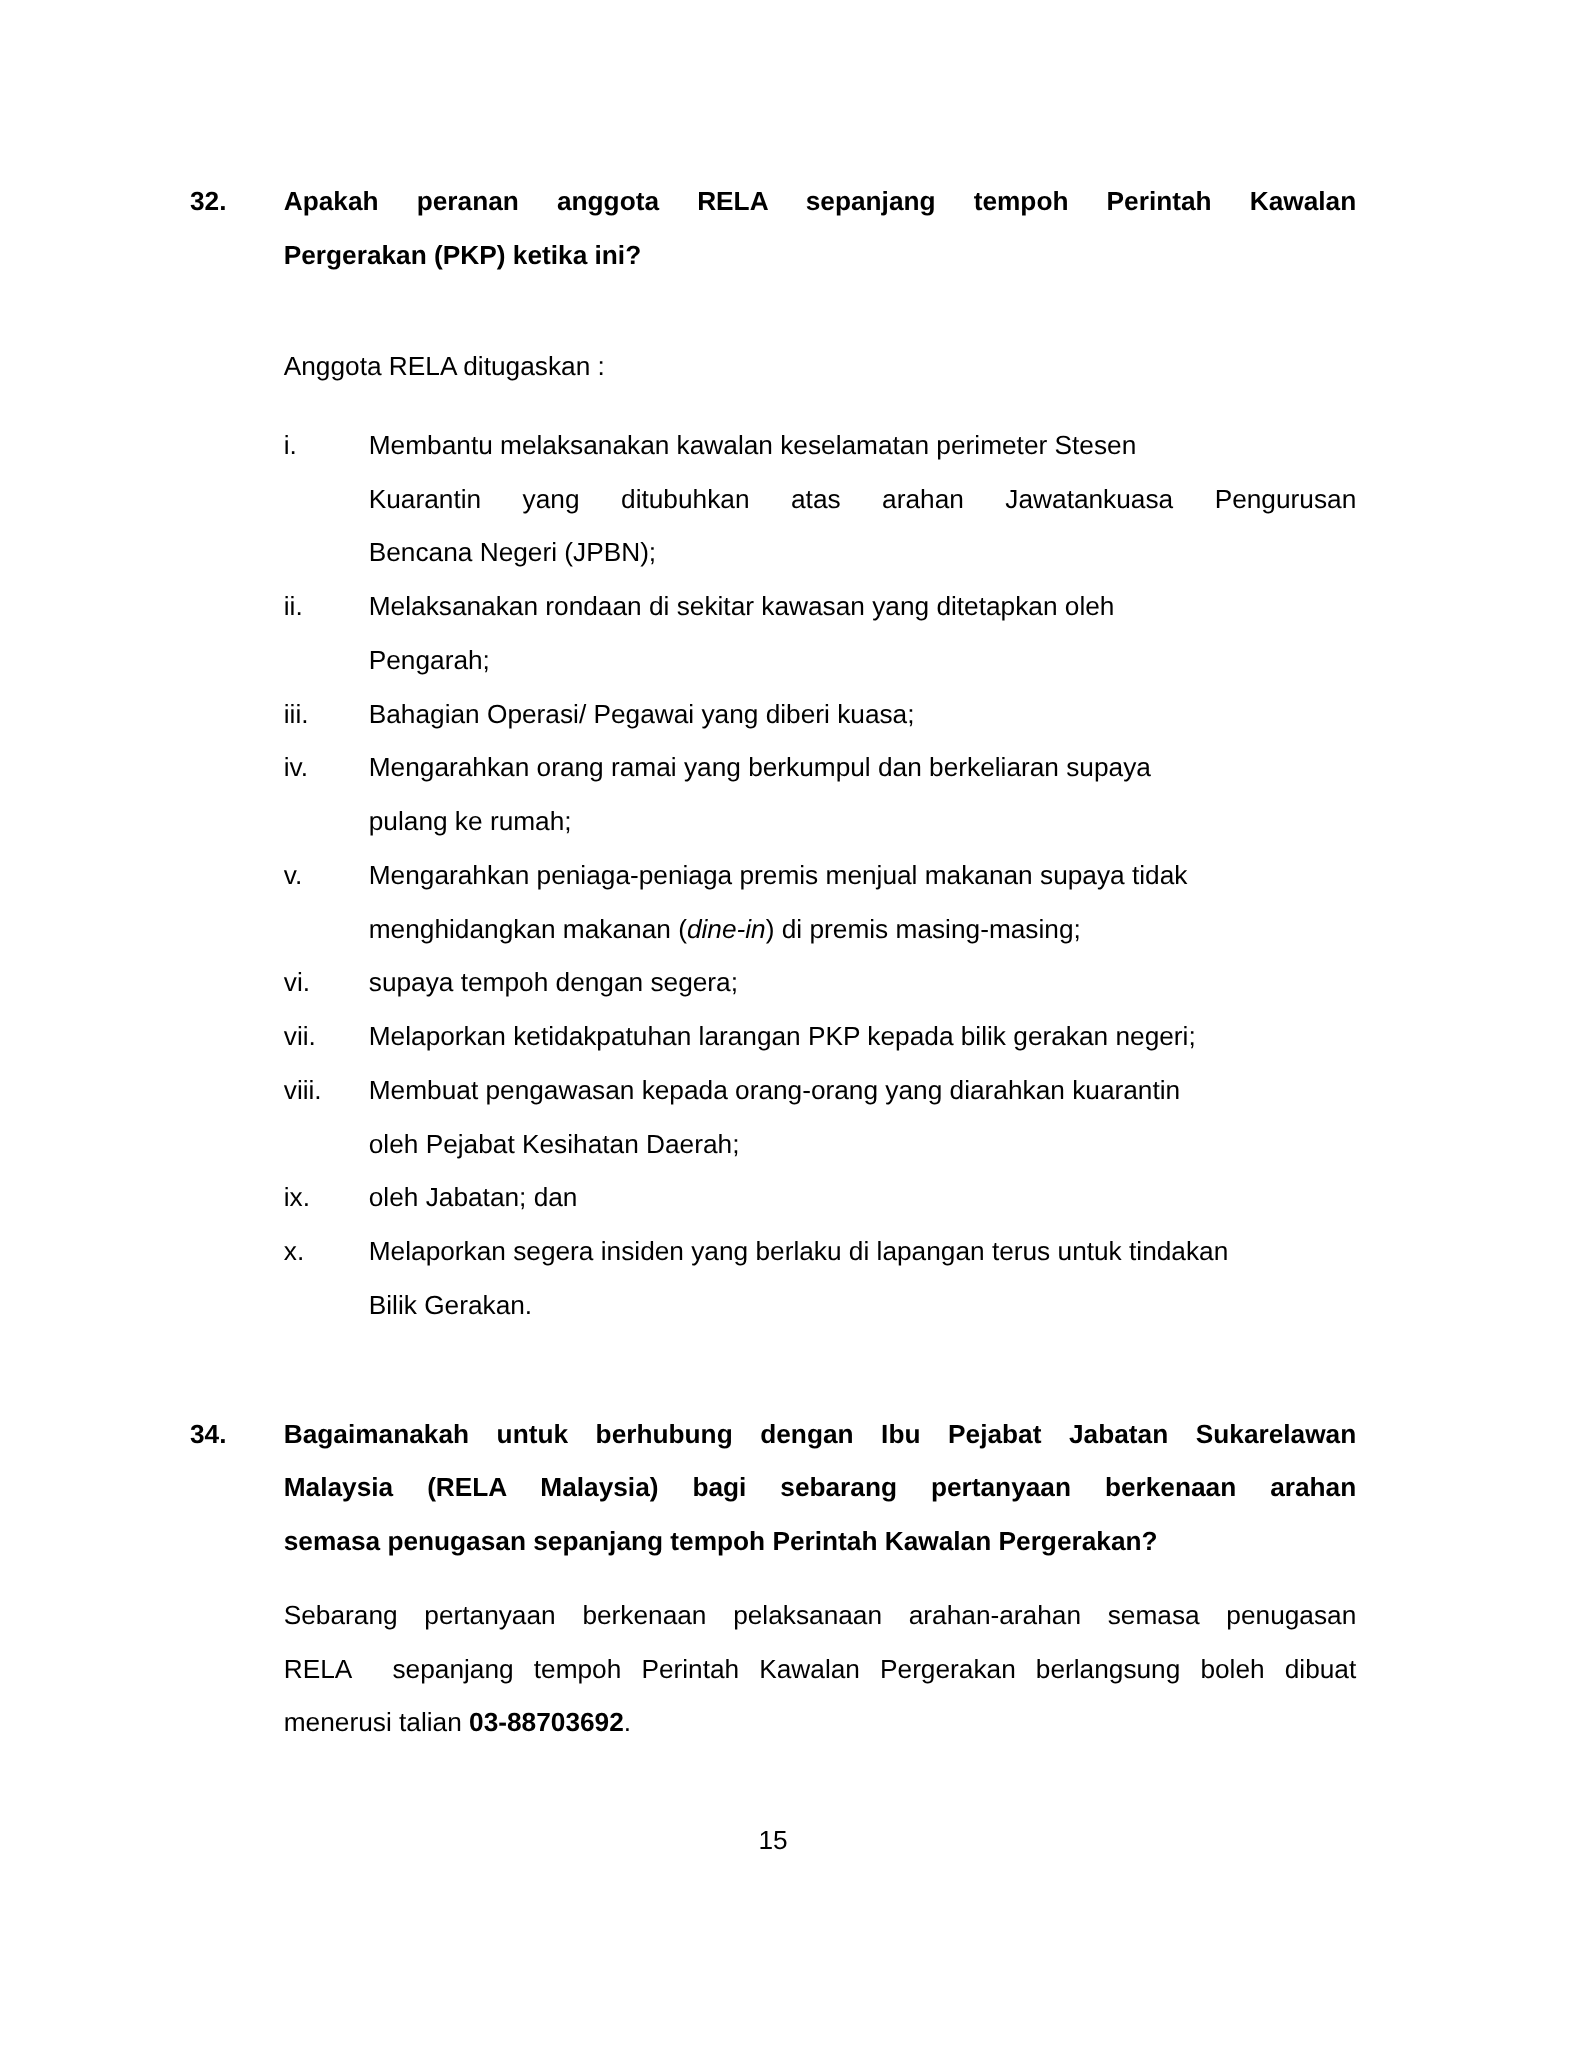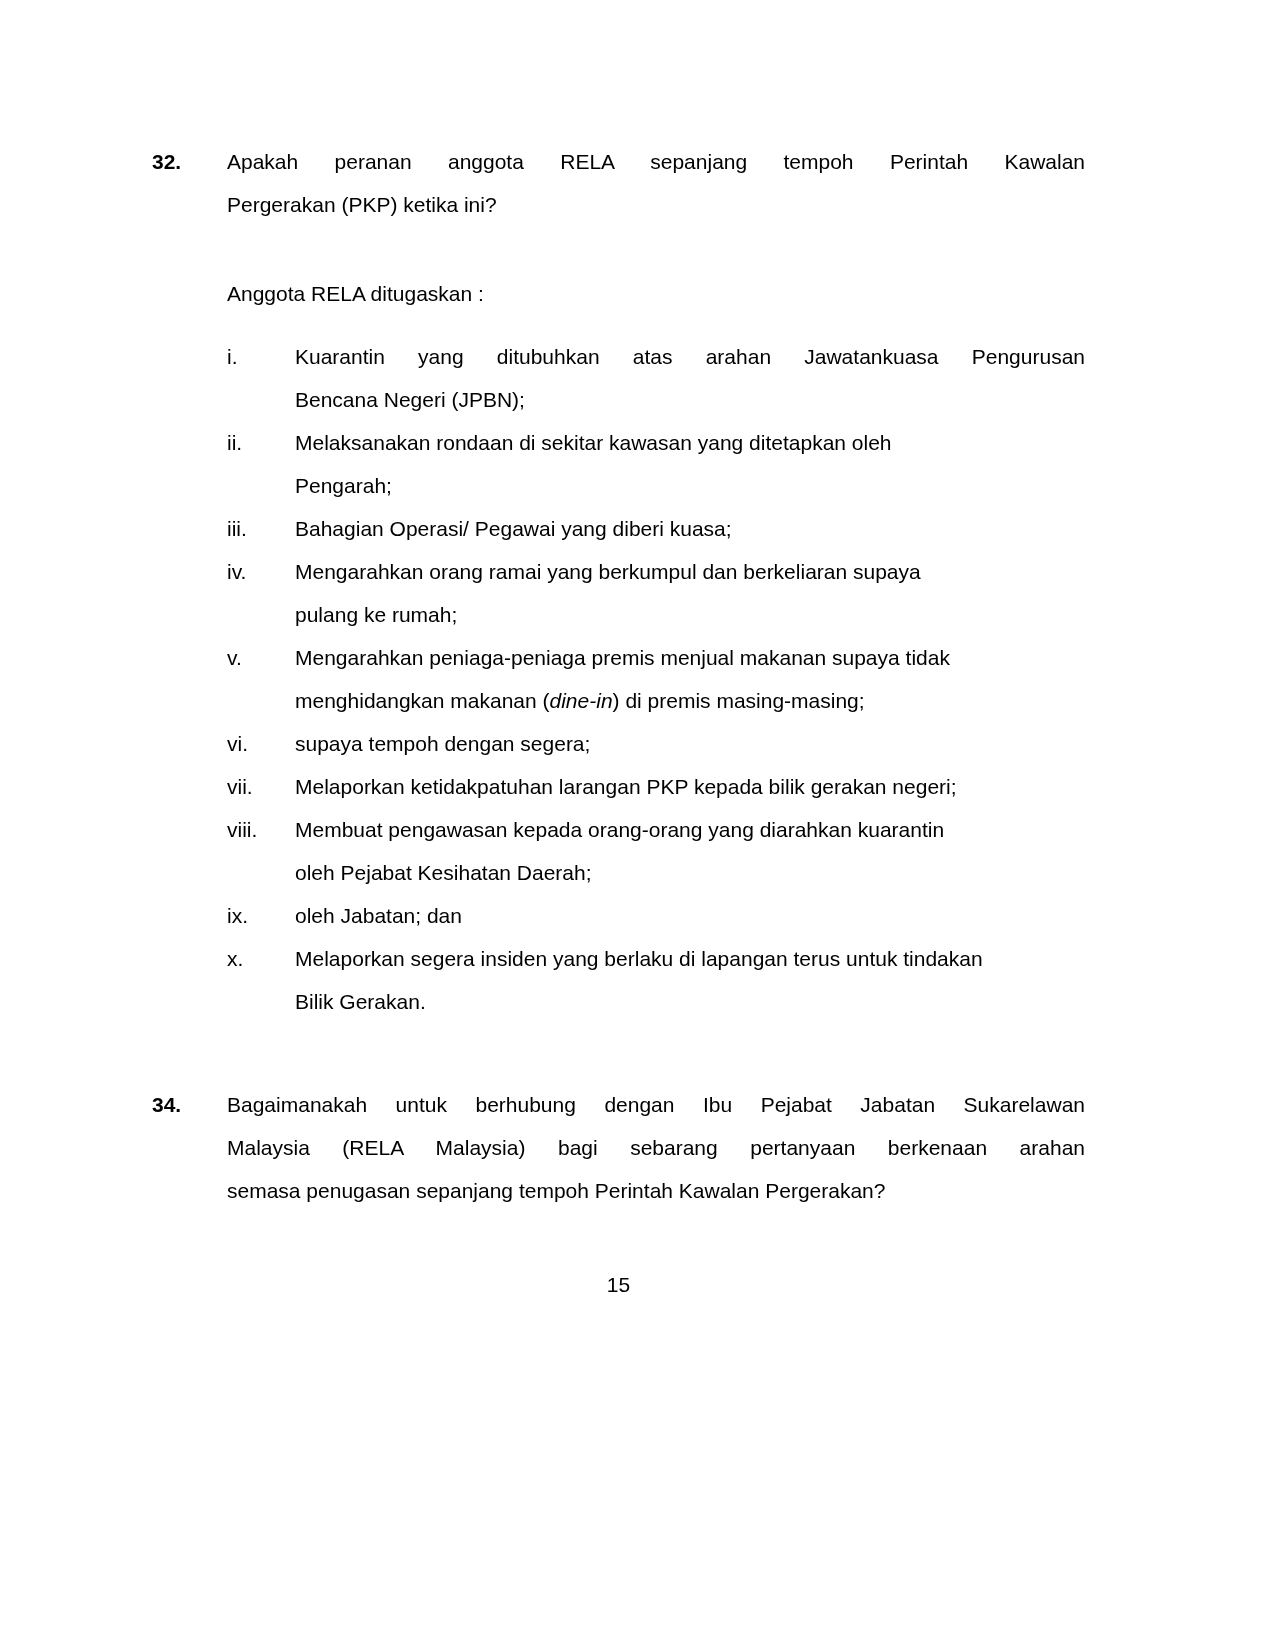--- a/index.html
+++ b/index.html
@@ -8,21 +8,21 @@
     width:1237px;height:1650px;
     background:#ffffff;color:#000;
     font-family:"Liberation Sans","DejaVu Sans",sans-serif;
     font-size:21px;line-height:43px;
     box-sizing:border-box;
     padding:140px 152px 0 152px;
     overflow:hidden;
   }
   .qa{display:grid;grid-template-columns:75px 1fr;}
   .qnum{grid-column:1;grid-row:1;font-weight:bold;}
-  .qtext{grid-column:2;grid-row:1;font-weight:normal;}
+  .qtext{grid-column:2;grid-row:1;font-weight:bold;}
   .intro{grid-column:2;margin-top:46px;}
   .tasklist{grid-column:2;display:grid;grid-template-columns:68px 1fr;margin-top:20px;}
   .tnum{grid-column:1;align-self:start;}
   .ttext{grid-column:2;}
   .answer{grid-column:2;margin-top:16px;}
   .sec34{margin-top:60px;}
   .line{white-space:normal;}
   .just{text-align:justify;text-align-last:justify;}
   .pagenum{text-align:center;margin-top:51px;}
 </style>
@@ -34,20 +34,21 @@
   <section class="qa">
     <div class="qnum">32.</div>
     <div class="qtext">
         <div class="line just">Apakah peranan anggota RELA sepanjang tempoh Perintah Kawalan</div>
         <div class="line">Pergerakan (PKP) ketika ini?</div>
       </div>
     <div class="intro">Anggota RELA ditugaskan :</div>
     <div class="tasklist">
         <div class="tnum">i.</div>
         <div class="ttext">
+          <div class="line">Membantu melaksanakan kawalan keselamatan perimeter Stesen</div>
           <div class="line just">Kuarantin yang ditubuhkan atas arahan Jawatankuasa Pengurusan</div>
           <div class="line">Bencana Negeri (JPBN);</div>
         </div>
         <div class="tnum">ii.</div>
         <div class="ttext">
           <div class="line">Melaksanakan rondaan di sekitar kawasan yang ditetapkan oleh</div>
           <div class="line">Pengarah;</div>
         </div>
         <div class="tnum">iii.</div>
         <div class="ttext">
@@ -88,17 +89,22 @@
       </div>
   </section>
 
   <section class="qa sec34">
     <div class="qnum">34.</div>
     <div class="qtext">
         <div class="line just">Bagaimanakah untuk berhubung dengan Ibu Pejabat Jabatan Sukarelawan</div>
         <div class="line just">Malaysia (RELA Malaysia) bagi sebarang pertanyaan berkenaan arahan</div>
         <div class="line">semasa penugasan sepanjang tempoh Perintah Kawalan Pergerakan?</div>
       </div>
+    <div class="answer">
+        <div class="line just">Sebarang pertanyaan berkenaan pelaksanaan arahan-arahan semasa penugasan</div>
+        <div class="line just">RELA&nbsp; sepanjang tempoh Perintah Kawalan Pergerakan berlangsung boleh dibuat</div>
+        <div class="line">menerusi talian <b>03-88703692</b>.</div>
+      </div>
   </section>
 
   <footer class="pagenum">15</footer>
 
 </div>
 
 </body></html>

